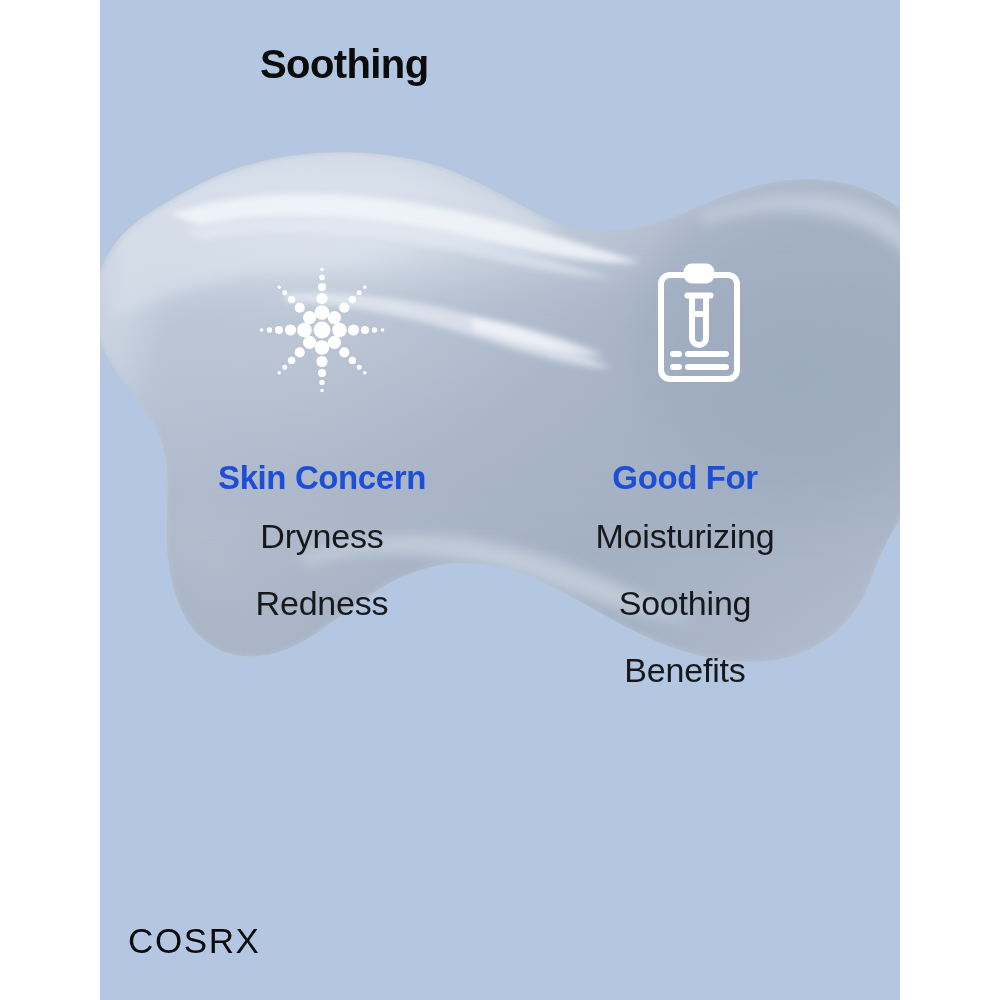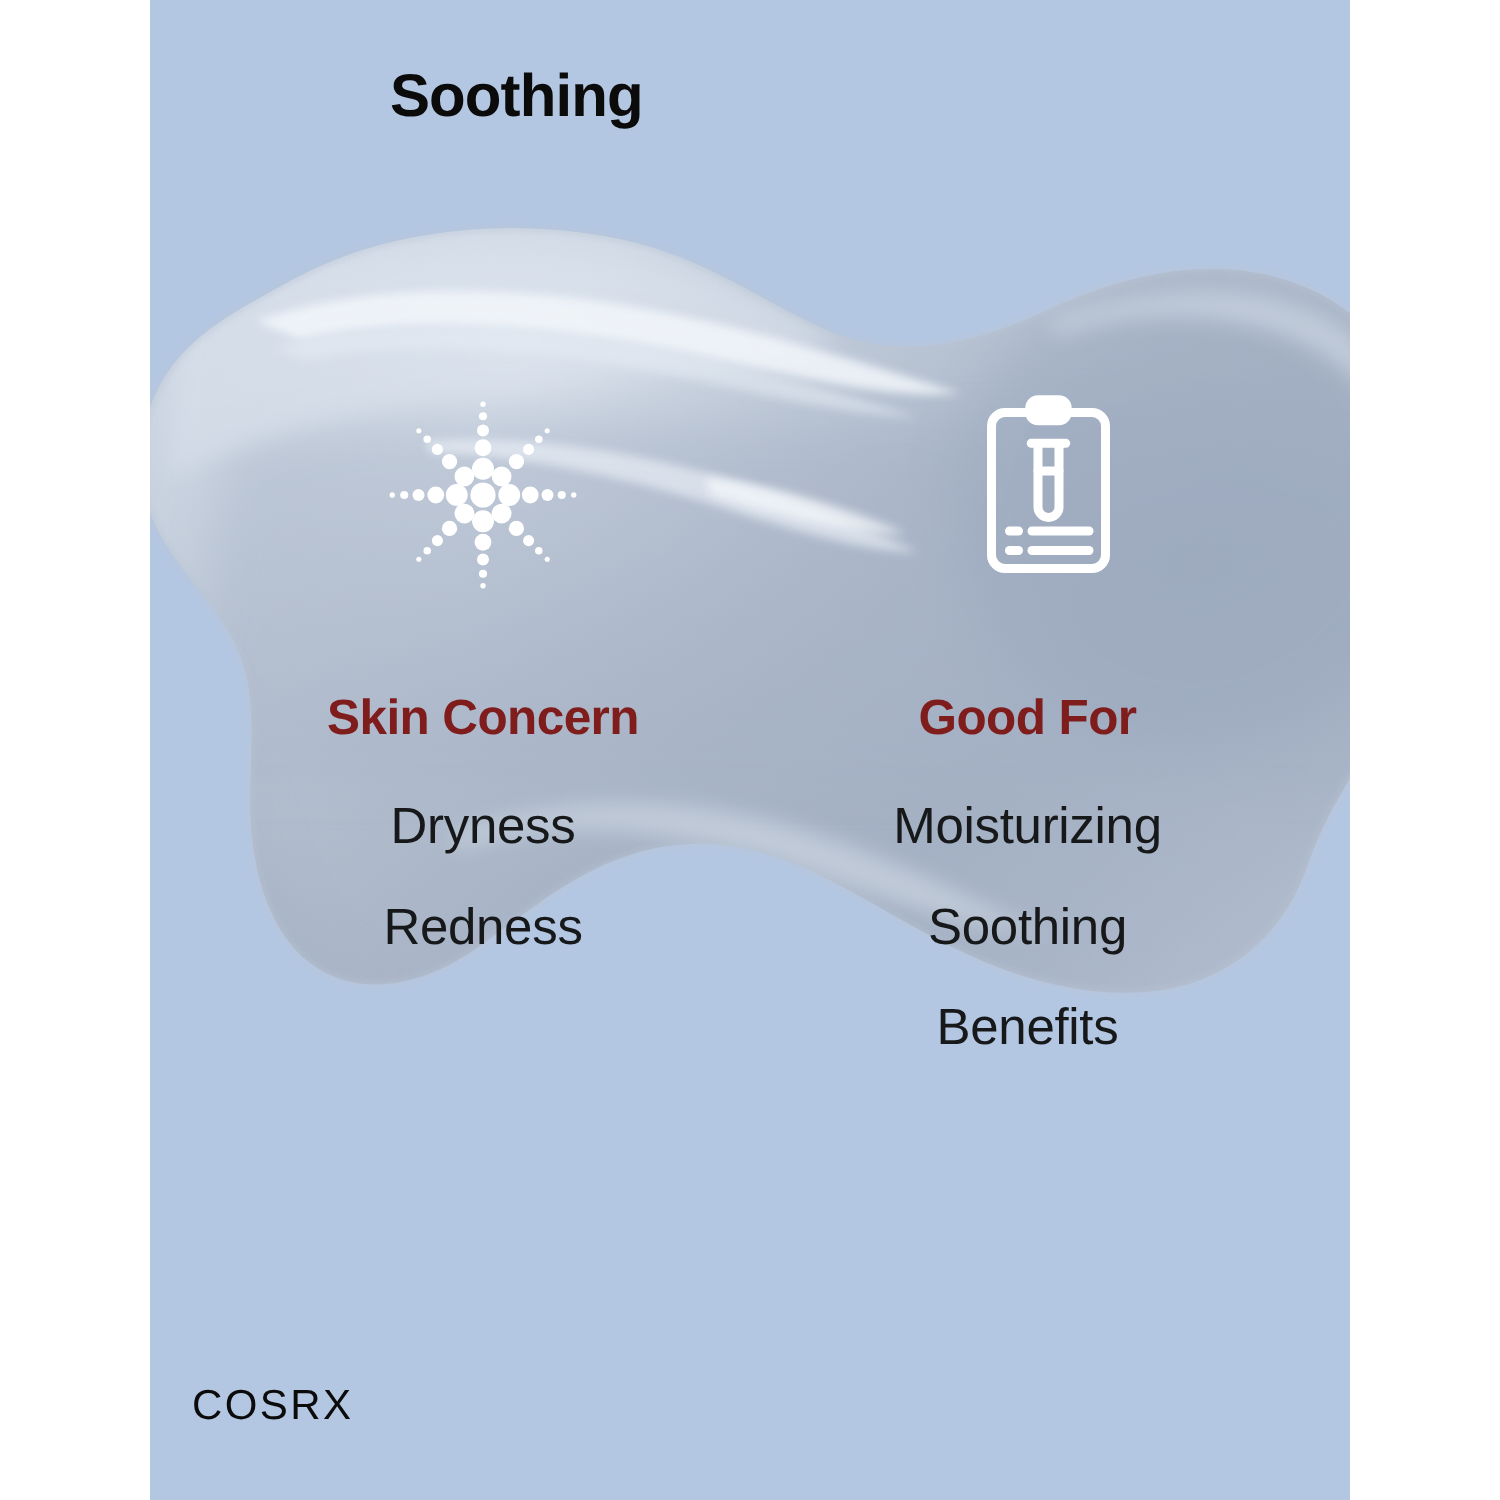--- a/index.html
+++ b/index.html
@@ -29,34 +29,34 @@
   .icon-box{ position:absolute; }
   #sparkle-icon{ left:252px; top:261px; width:140px; height:138px; }
   #clipboard-icon{ left:650px; top:262px; width:98px; height:126px; }
 
   
   .col{ position:absolute; top:460px; text-align:center; }
   #col-left{ left:132px; width:380px; }
   #col-right{ left:512px; width:370px; }
 
   .col-heading{
-    font-size:33px; font-weight:bold; color:#7f1d1d;
+    font-size:33px; font-weight:bold; color:#1d4ed8;
     letter-spacing:-0.4px; line-height:1.1;
-    margin-bottom:28px;
+    margin-bottom:13px;
   }
   .col-list{ list-style:none; }
   .col-list li{
     font-size:34px; font-weight:300; color:#17181a;
     line-height:1.62; letter-spacing:-0.2px;margin-top:12px;
   }
 
   
   #logo{
     position:absolute; left:128px; top:923px;
-    font-size:28px; font-weight:500; color:#0b0b0b;
+    font-size:35px; font-weight:500; color:#0b0b0b;
     letter-spacing:1.6px; line-height:1;
   }
 </style>
 </head>
 <body>
 
 <div id="canvas">
 
   <div id="panel">
 

